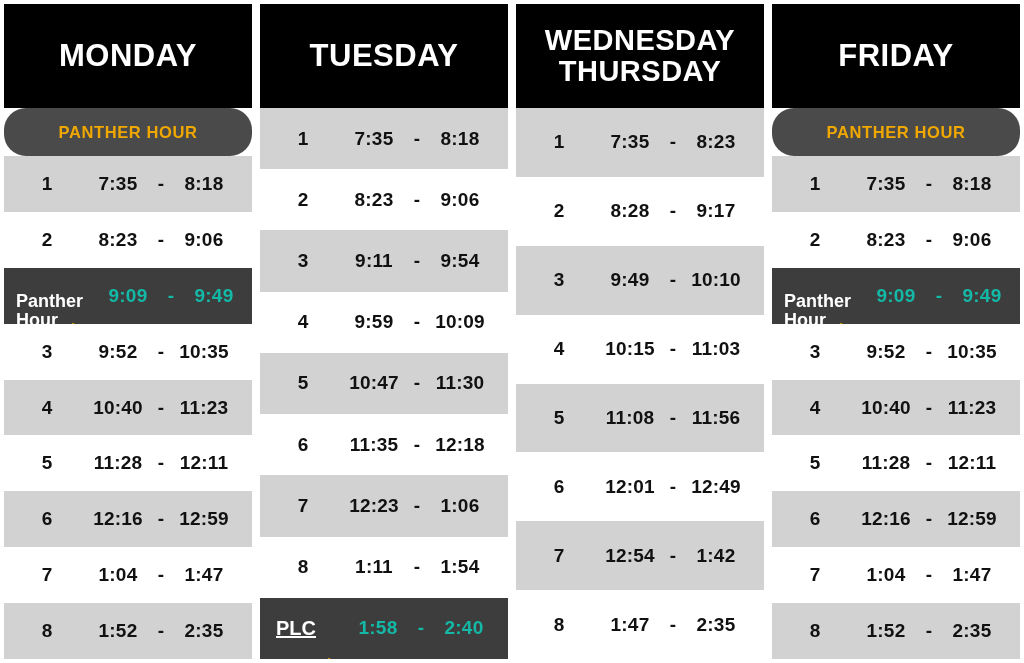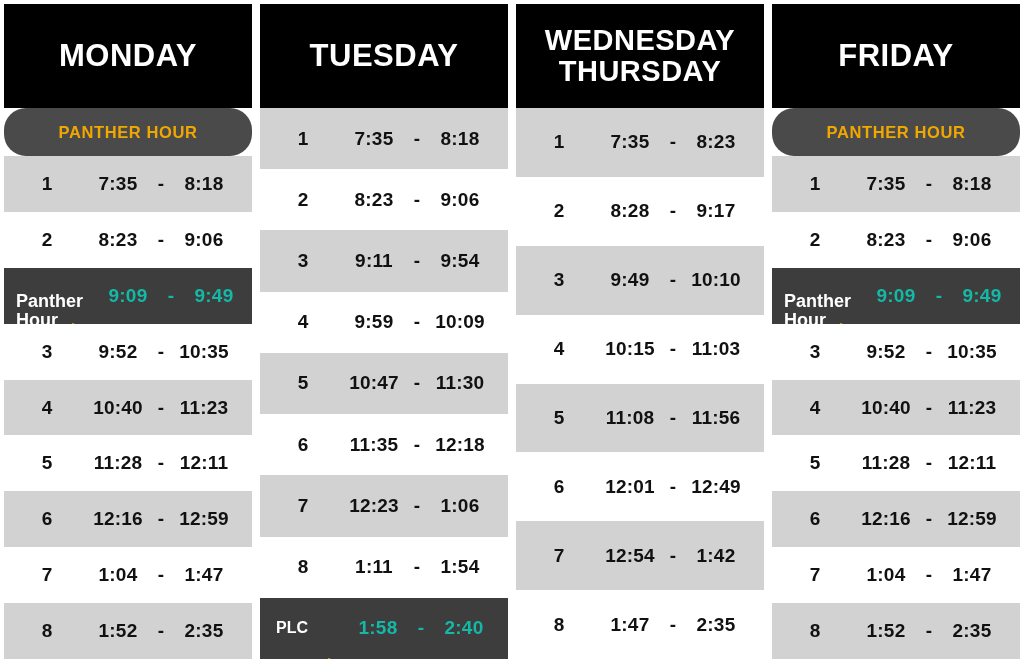--- a/index.html
+++ b/index.html
@@ -127,21 +127,22 @@
     font-size: 18px;
     line-height: 1.04;
     width: 84px;
     padding-left: 2px;
     margin-top: 30px;
   }
   .label.plc {
     text-align: left;
     padding-left: 6px;
     width: 74px;
-    font-size: 16px;
+    font-size: 20px;
+    text-decoration: underline;
   }
   .times {
     flex: 1 1 auto;
     display: flex;
     align-items: center;
     justify-content: center;
     gap: 0px;
     z-index: 2;
   }
   .time {

